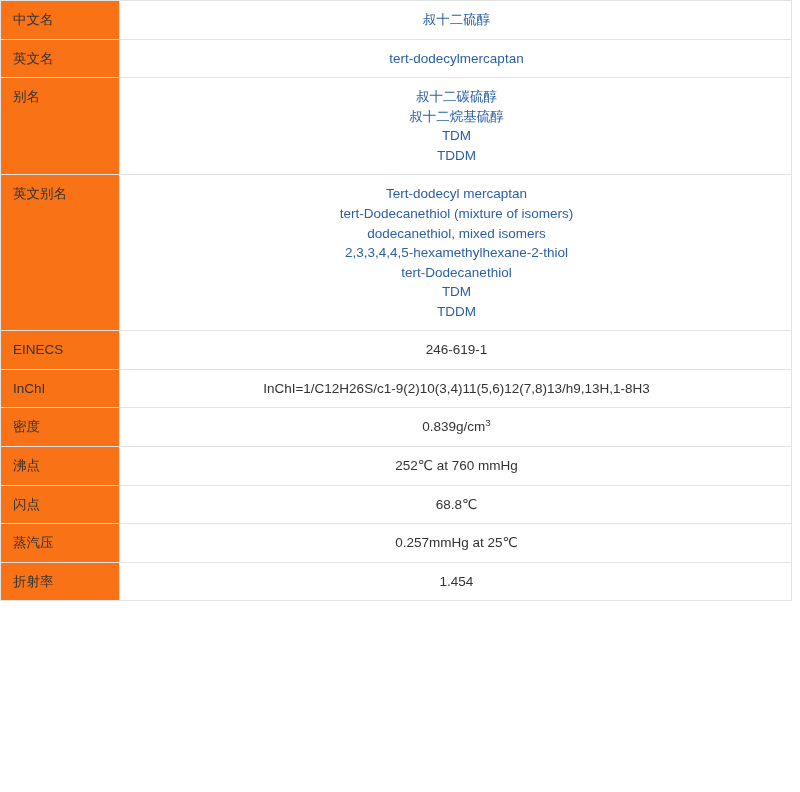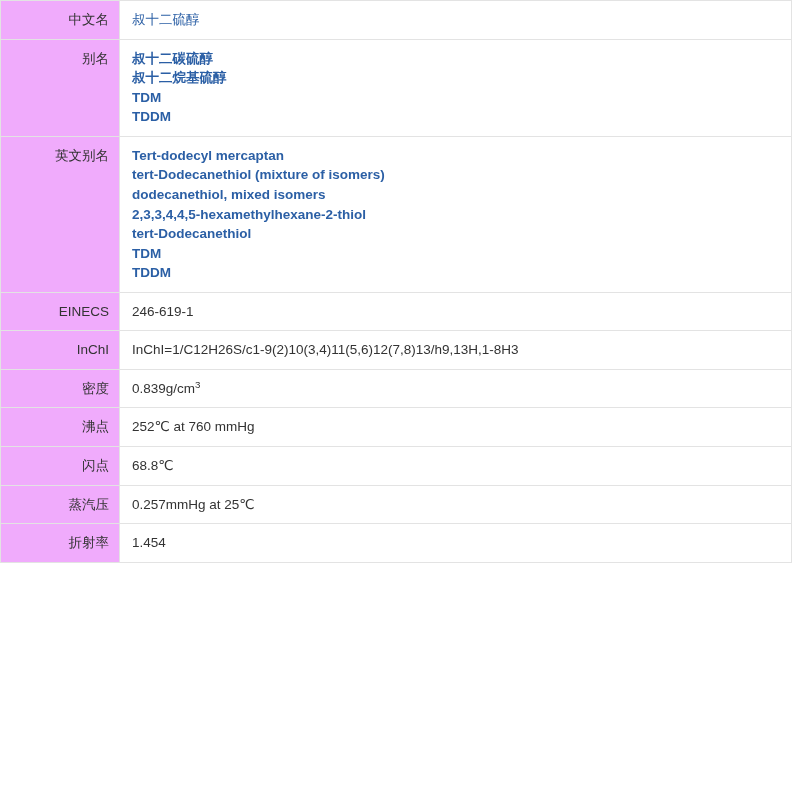--- a/index.html
+++ b/index.html
@@ -25,51 +25,55 @@
     background: #ffffff;
   }
   .chem-table th, .chem-table td {
     border: 1px solid #e3e3e3;
     vertical-align: top;
     padding: 9px 10px 9px 12px;
     line-height: 1.45;
   }
   .chem-table th {
     width: 96px;
-    background: #f0abfc;
+    background: #f97316;
     font-weight: normal;
-    text-align: right;
+    text-align: left;
     color: #333333;
   }
   .chem-table td {
     color: #333333;
+    text-align: center;
   }
   td.link-val {
     color: #2b5fa5;
   }
   .multi-line div {
     color: #2b5fa5;
     white-space: nowrap;
-    font-weight: bold;
   }
   sup {
     font-size: 0.72em;
     vertical-align: super;
     line-height: 0;
   }
   .val-inline { display: inline; }
 </style>
 </head>
 <body>
 
 <table class="chem-table">
   <tbody>
       <tr>
         <th>中文名</th>
         <td class="link-val">叔十二硫醇</td>
+      </tr>
+      <tr>
+        <th>英文名</th>
+        <td class="link-val">tert-dodecylmercaptan</td>
       </tr>
       <tr>
         <th>别名</th>
         <td class="multi-line">
           <div>叔十二碳硫醇</div>
           <div>叔十二烷基硫醇</div>
           <div>TDM</div>
           <div>TDDM</div>
         </td>
       </tr>

